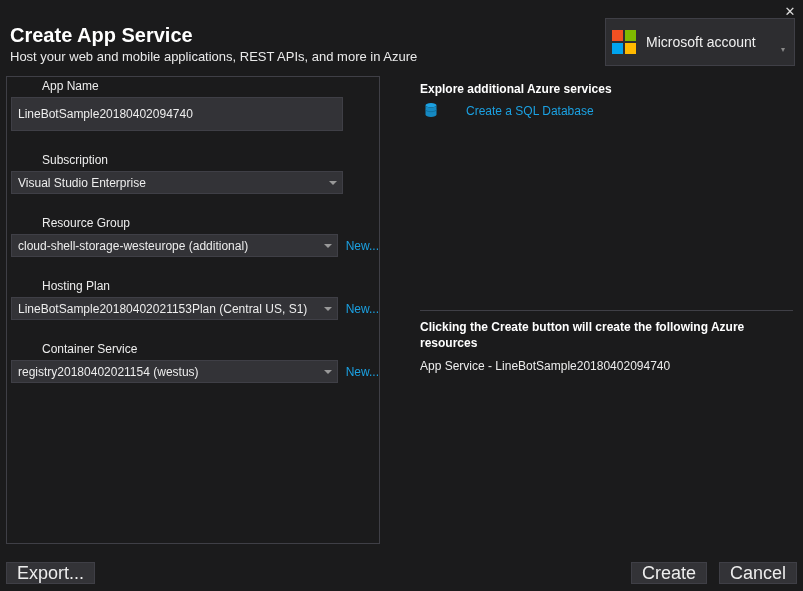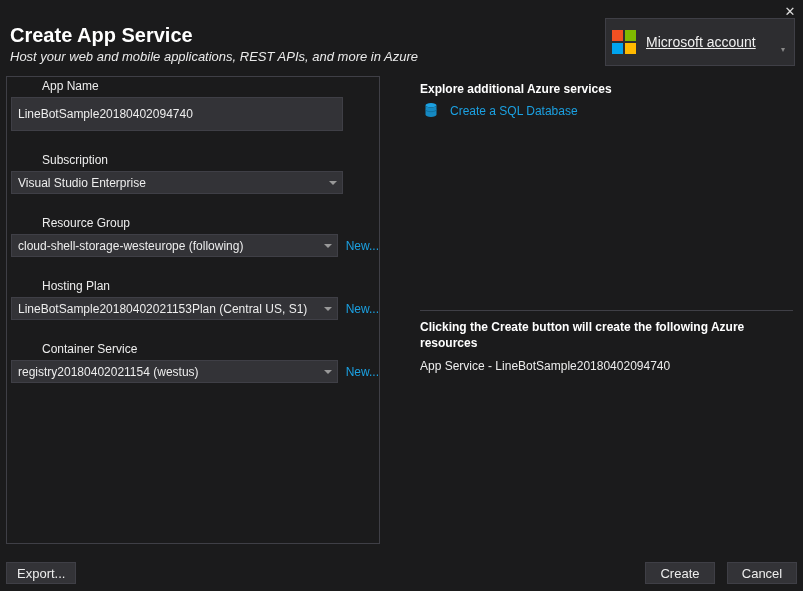--- a/index.html
+++ b/index.html
@@ -32,21 +32,20 @@
   }
   .title {
     font-size: 20px;
     font-weight: 600;
     color: #fff;
   }
   .subtitle {
     font-size: 13px;
     color: #eaeaea;
     margin-top: 2px;
-    font-style: italic;
   }
   .account-box {
     position: absolute;
     right: 8px;
     top: -4px;
     height: 48px;
     width: 190px;
     background: #2d2d30;
     border: 1px solid #3f3f46;
     display: flex;
@@ -64,21 +63,20 @@
   }
   .ms-logo div:nth-child(1){background:#f25022;}
   .ms-logo div:nth-child(2){background:#7fba00;}
   .ms-logo div:nth-child(3){background:#00a4ef;}
   .ms-logo div:nth-child(4){background:#ffb900;}
   .account-label {
     font-size: 14px;
     color: #f0f0f0;
     margin-left: 10px;
     flex: 1;
-    text-decoration: underline;
   }
   .account-caret {
     width: 10px;
     text-align: center;
     color: #888;
     font-size: 8px;
     margin-top: 14px;
   }
   .content {
     display: flex;
@@ -154,21 +152,21 @@
   }
   .explore-heading {
     font-size: 12px;
     font-weight: 600;
     color: #fff;
     margin-bottom: 6px;
   }
   .sql-row {
     display: flex;
     align-items: center;
-    gap: 10px;
+    gap: 26px;
     padding: 0 0 0 2px;
   }
   .sql-icon {
     width: 18px;
     height: 18px;
   }
   .sql-link {
     color: #1ba1e2;
     font-size: 12px;
     cursor: pointer;
@@ -197,21 +195,21 @@
     height: 24px;
     display: flex;
     align-items: center;
   }
   .btn {
     height: 22px;
     min-width: 70px;
     background: #333337;
     border: 1px solid #3f3f46;
     color: #ededed;
-    font-size: 13px;
+    font-size: 18px;
     padding: 0 10px;
     cursor: pointer;
     display: inline-flex;
     align-items: center;
     justify-content: center;
   }
   .footer-right { margin-left: auto; display:flex; gap:12px; }
 </style>
 </head>
 <body>
@@ -250,21 +248,21 @@
       <div class="select-input">
         <span>Visual Studio Enterprise</span>
         <span class="select-caret"></span>
       </div>
     </div>
 
     <div class="form-group">
       <label class="form-label">Resource Group</label>
       <div class="row-with-link">
         <div class="select-input">
-          <span>cloud-shell-storage-westeurope (following)</span>
+          <span>cloud-shell-storage-westeurope (additional)</span>
           <span class="select-caret"></span>
         </div>
         <span class="new-link">New...</span>
       </div>
     </div>
 
     <div class="form-group">
       <label class="form-label">Hosting Plan</label>
       <div class="row-with-link">
         <div class="select-input">

